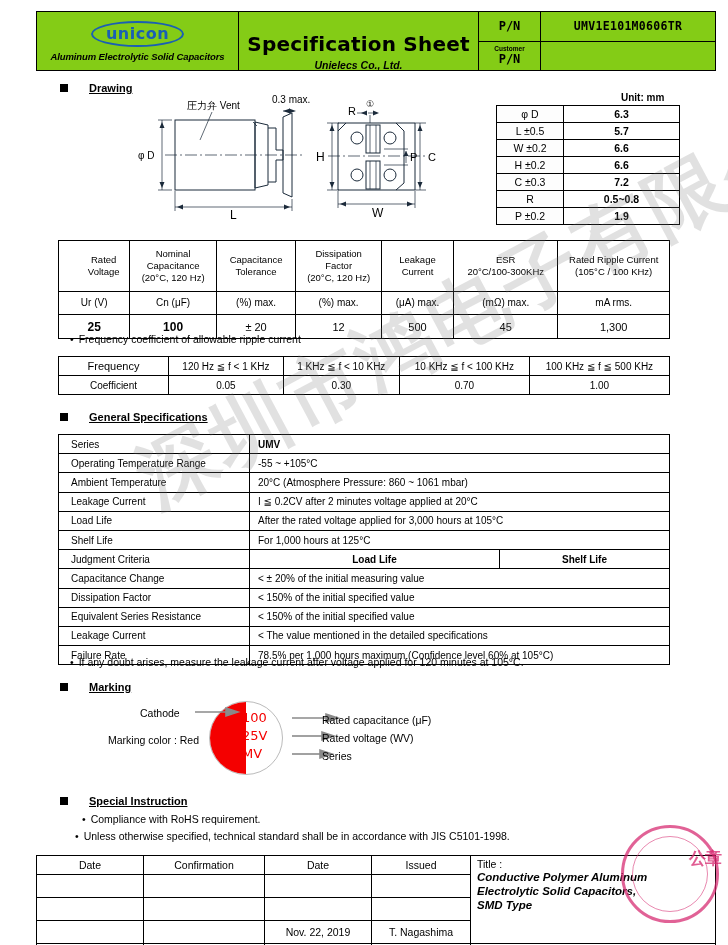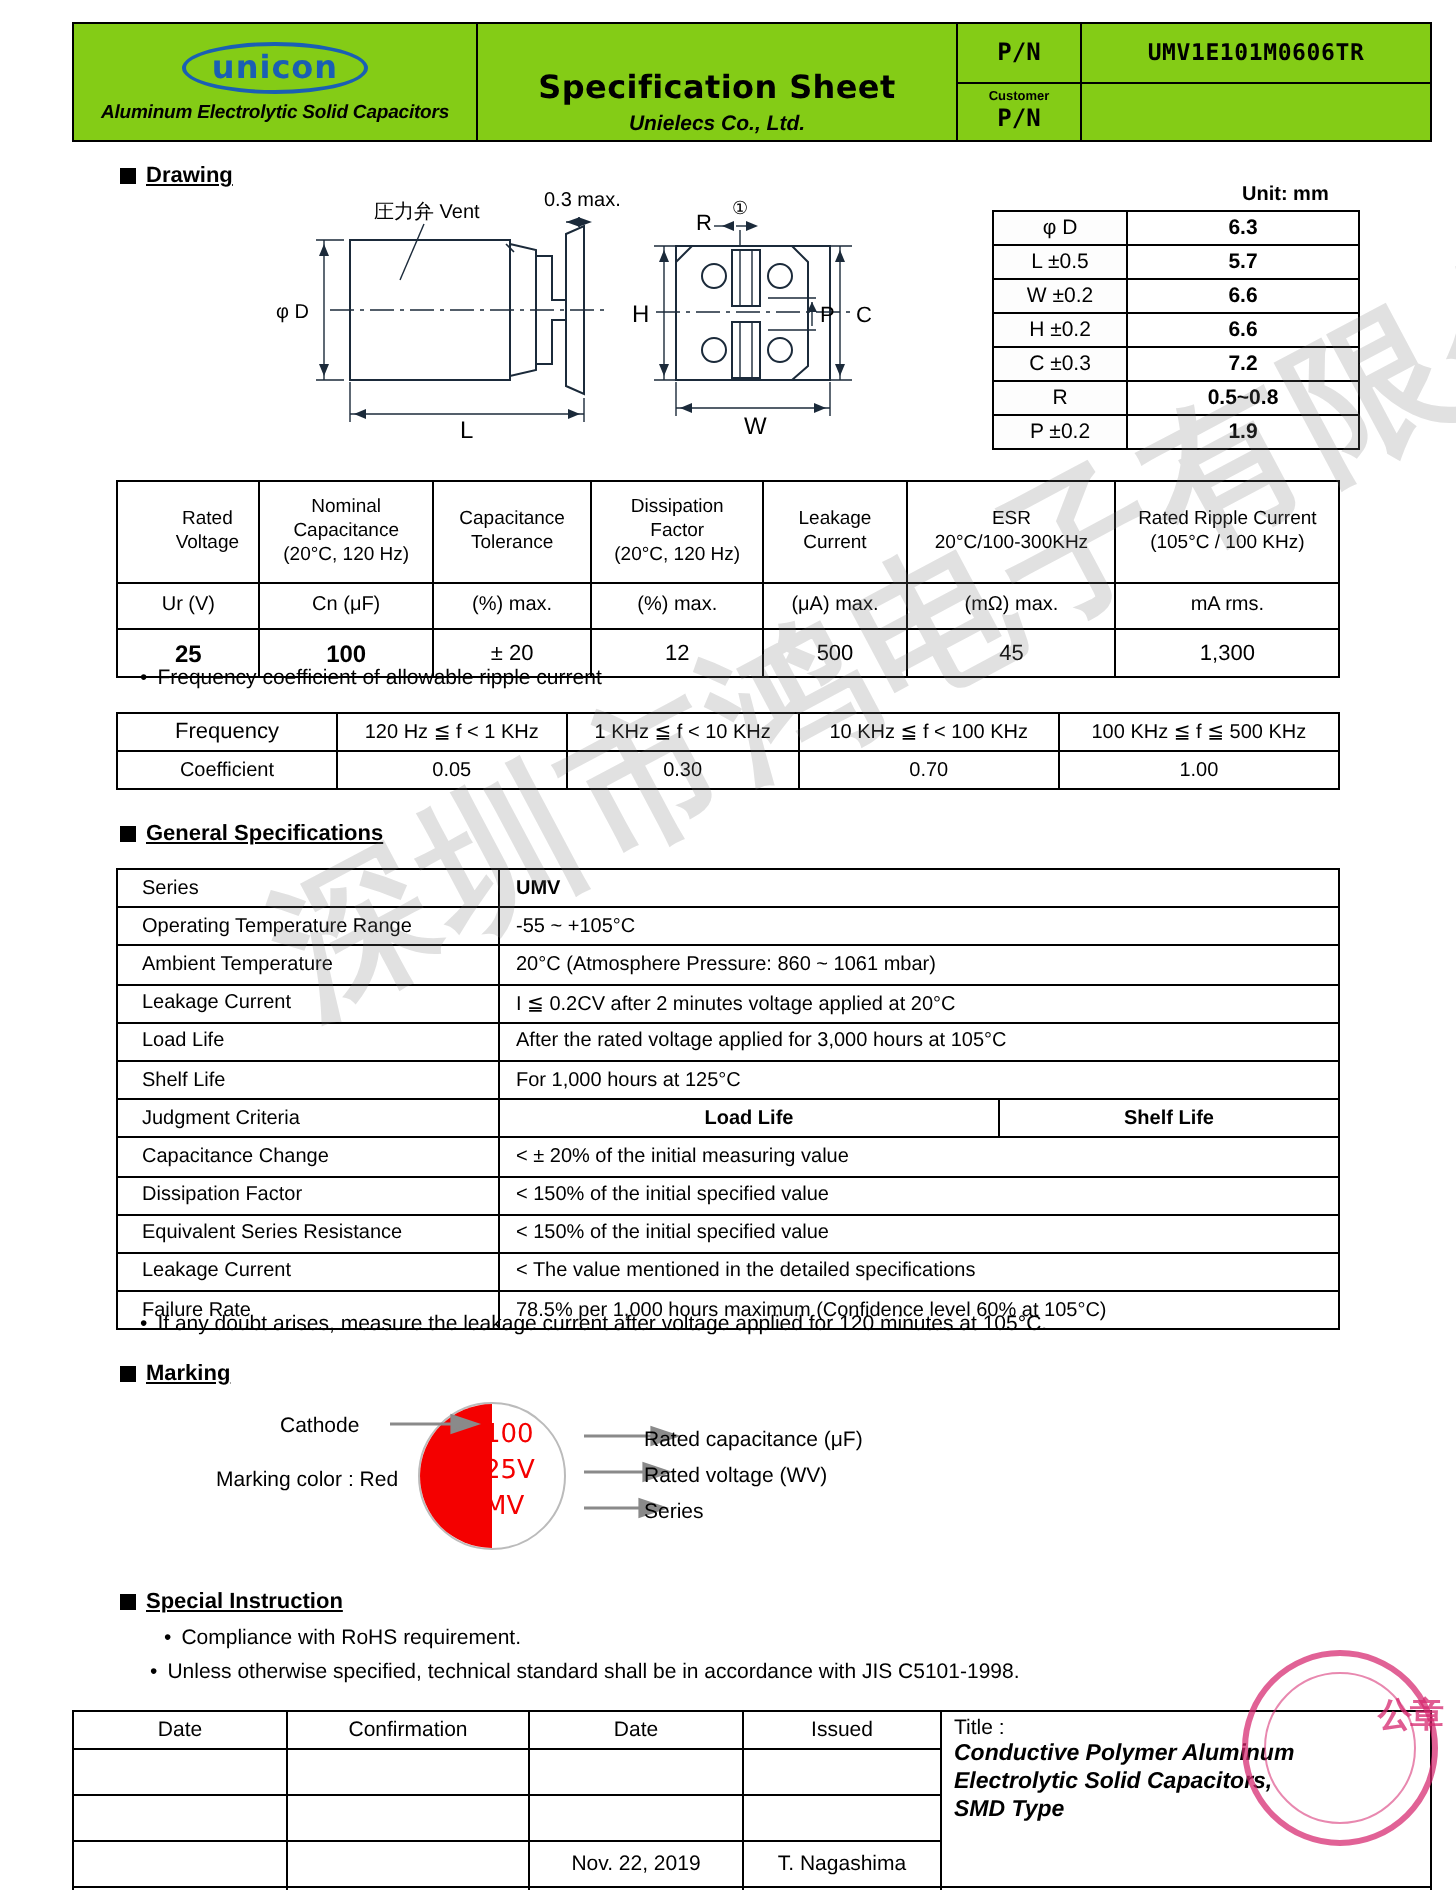--- a/index.html
+++ b/index.html
@@ -45,34 +45,34 @@
               display:flex;flex-direction:column;align-items:center;justify-content:center;}
   .logo-oval{
     border:2px solid #1a5fb4;border-radius:50%;
     padding:1px 13px 2px 13px;
     color:#1a5fb4;font-size:16px;font-weight:700;letter-spacing:0.5px;
     font-family:"DejaVu Sans",sans-serif;
   }
   .logo-sub{font-size:9.5px;font-style:italic;font-weight:700;margin-top:4px;letter-spacing:-0.1px;}
   .frame-title{flex:1;border-right:1.6px solid #000;box-sizing:border-box;
                display:flex;flex-direction:column;align-items:center;justify-content:center;}
-  .ttl{font-size:16px;font-weight:700;font-family:"DejaVu Sans",sans-serif;letter-spacing:0.2px;margin-top:20px;}
+  .ttl{font-size:20px;font-weight:700;font-family:"DejaVu Sans",sans-serif;letter-spacing:0.2px;margin-top:20px;}
   .ttl-sub{font-size:10.5px;font-style:italic;font-weight:700;margin-top:3px;}
   .frame-pn{width:236px;display:flex;flex-direction:column;box-sizing:border-box;}
   .pn-row{flex:1;display:flex;}
   .pn-row.top{border-bottom:1.2px solid #000;}
   .pn-lbl{width:62px;border-right:1.2px solid #000;box-sizing:border-box;
           display:flex;flex-direction:column;align-items:center;justify-content:center;
           font-size:12px;font-weight:700;font-family:"DejaVu Sans Mono",monospace;}
   .pn-lbl .tiny{font-size:6.5px;font-family:"Liberation Sans",sans-serif;font-weight:700;line-height:7px;}
   .pn-val{flex:1;display:flex;align-items:center;justify-content:center;
           font-size:11.5px;font-weight:700;font-family:"DejaVu Sans Mono",monospace;letter-spacing:0.3px;}
 
   
-  .sec{position:absolute;display:flex;align-items:center;gap:5px;z-index:3;}
+  .sec{position:absolute;display:flex;align-items:center;gap:21px;z-index:3;}
   .sec .sq{width:8px;height:8px;background:#000;display:inline-block;}
   .sec .txt{font-size:11px;font-weight:700;text-decoration:underline;}
 
   .bullet-line{position:absolute;font-size:10.5px;z-index:3;}
   .bullet-line:before{content:"\2022";margin-right:5px;}
 
   
   table.t{border-collapse:collapse;position:absolute;z-index:3;background:transparent;}
   table.t td{border:1px solid #000;font-size:10px;text-align:center;padding:1px 2px;}
 

